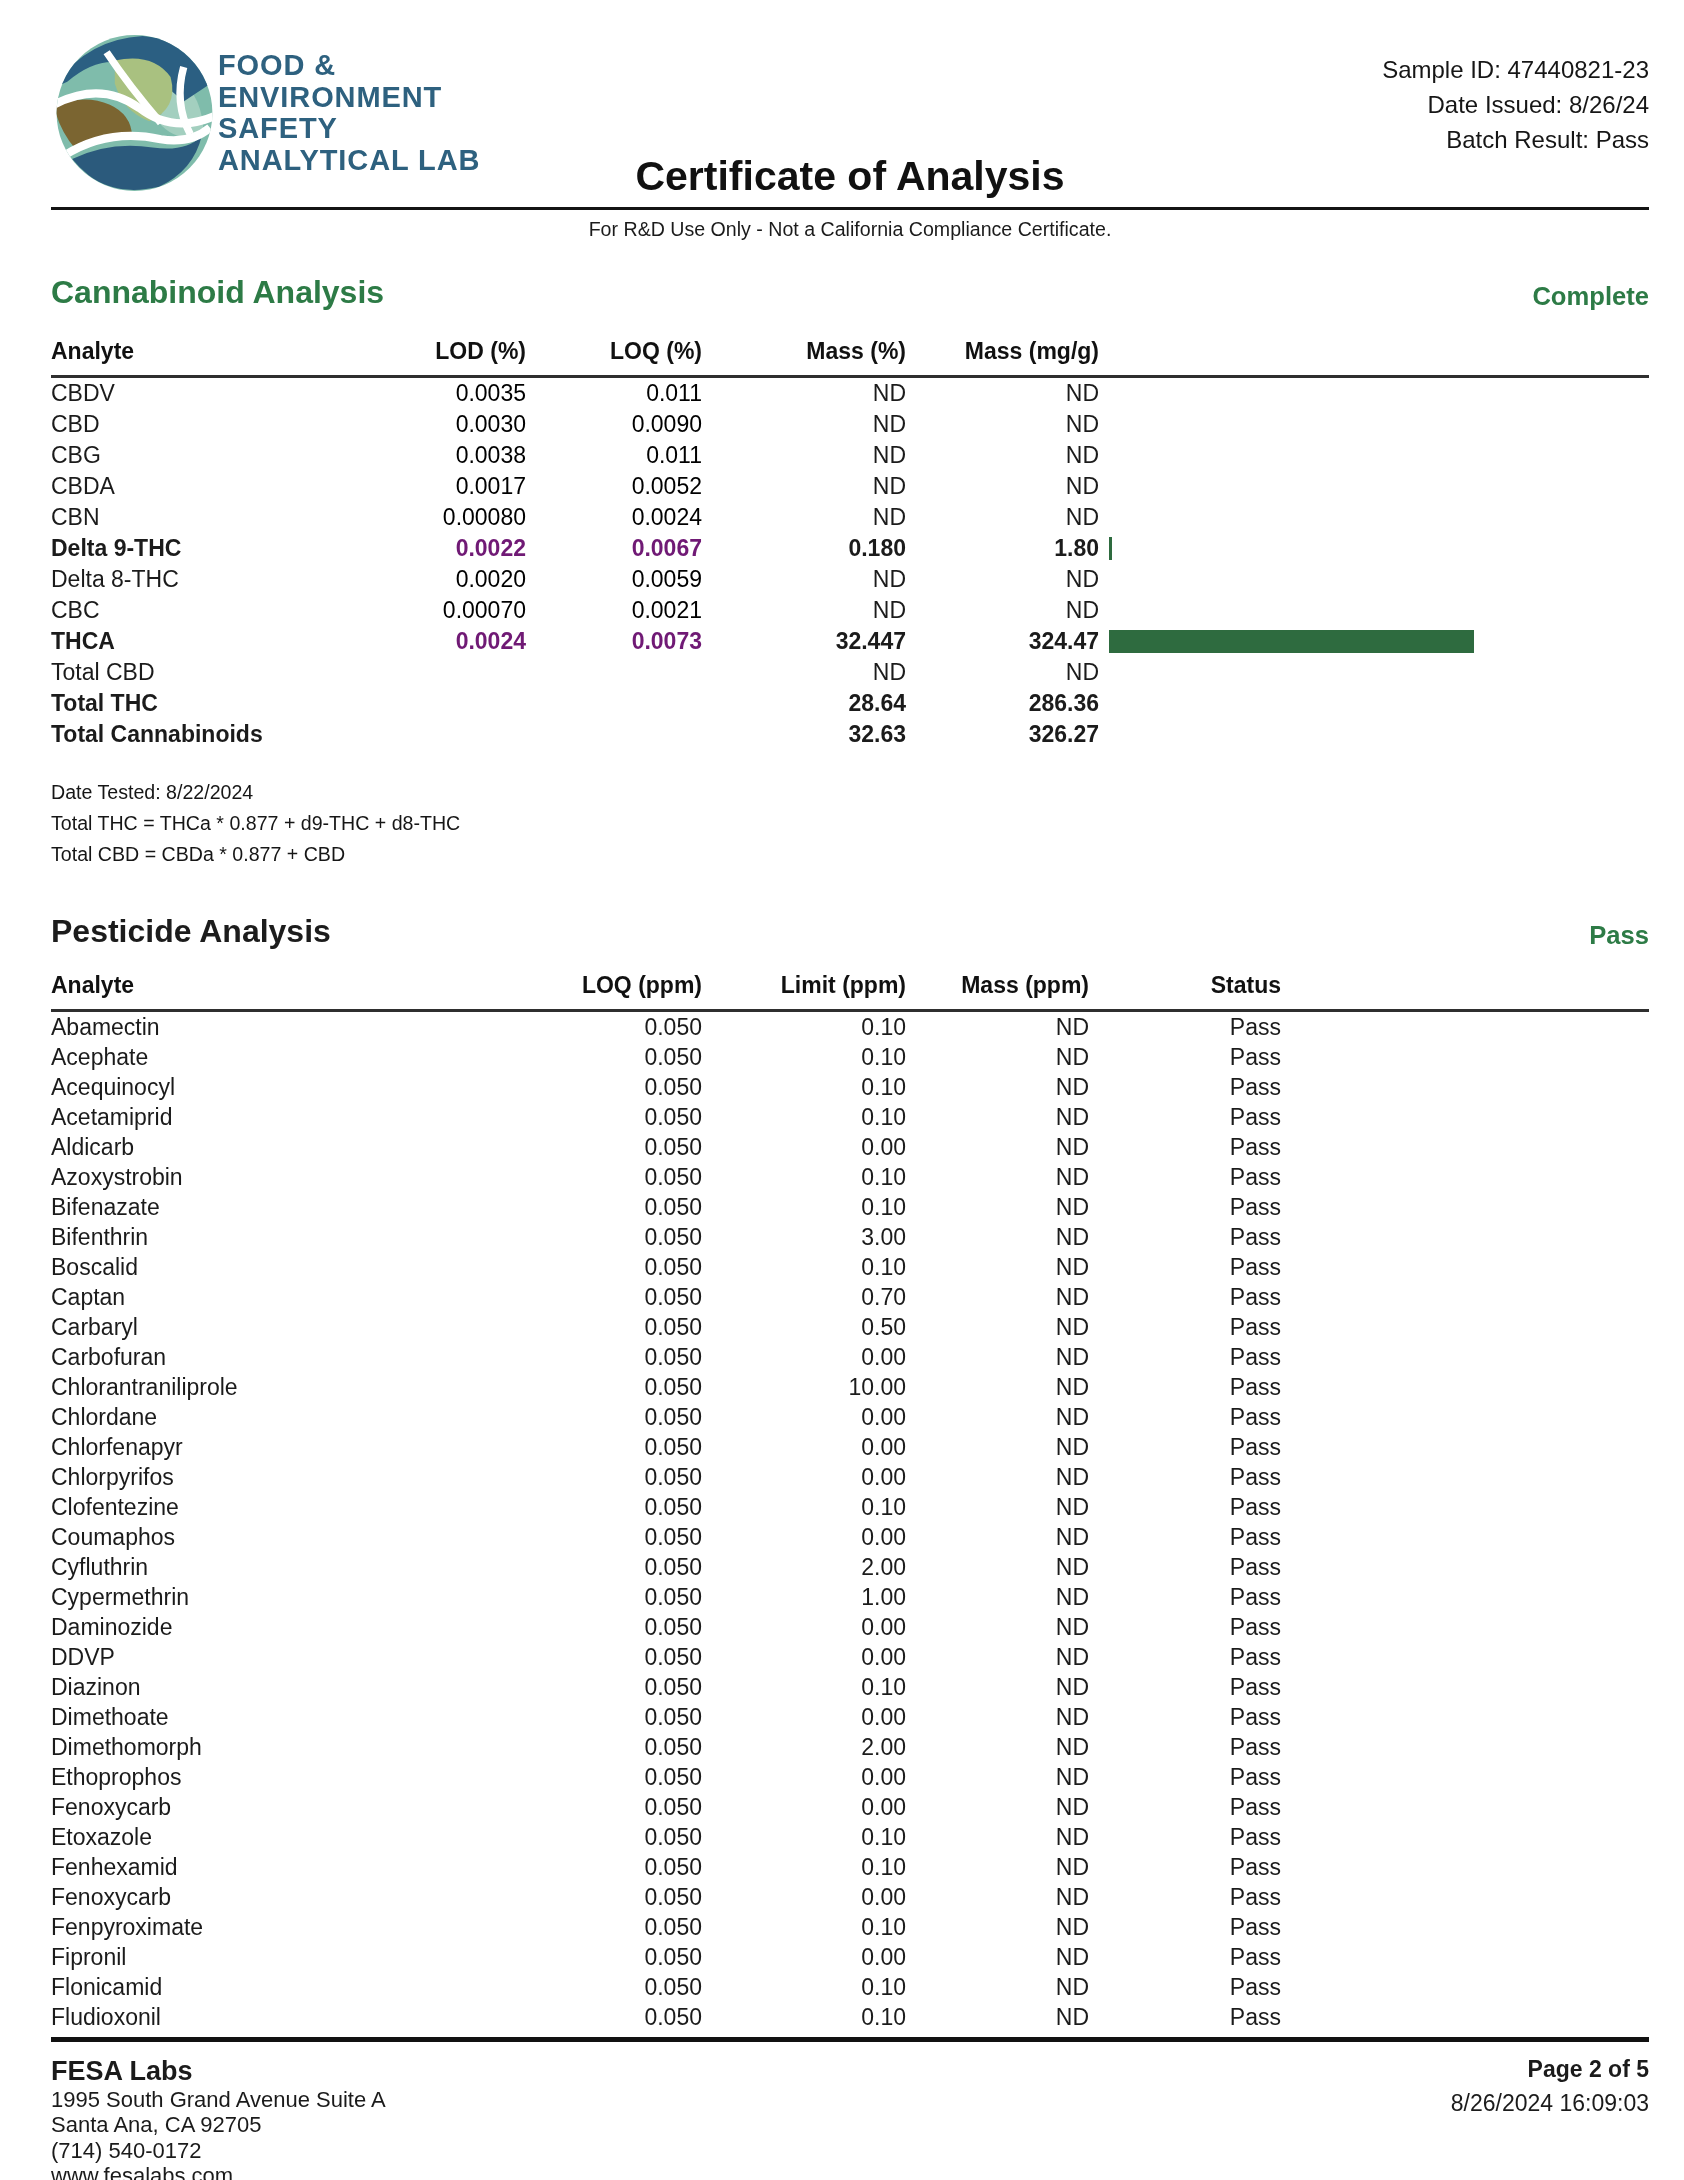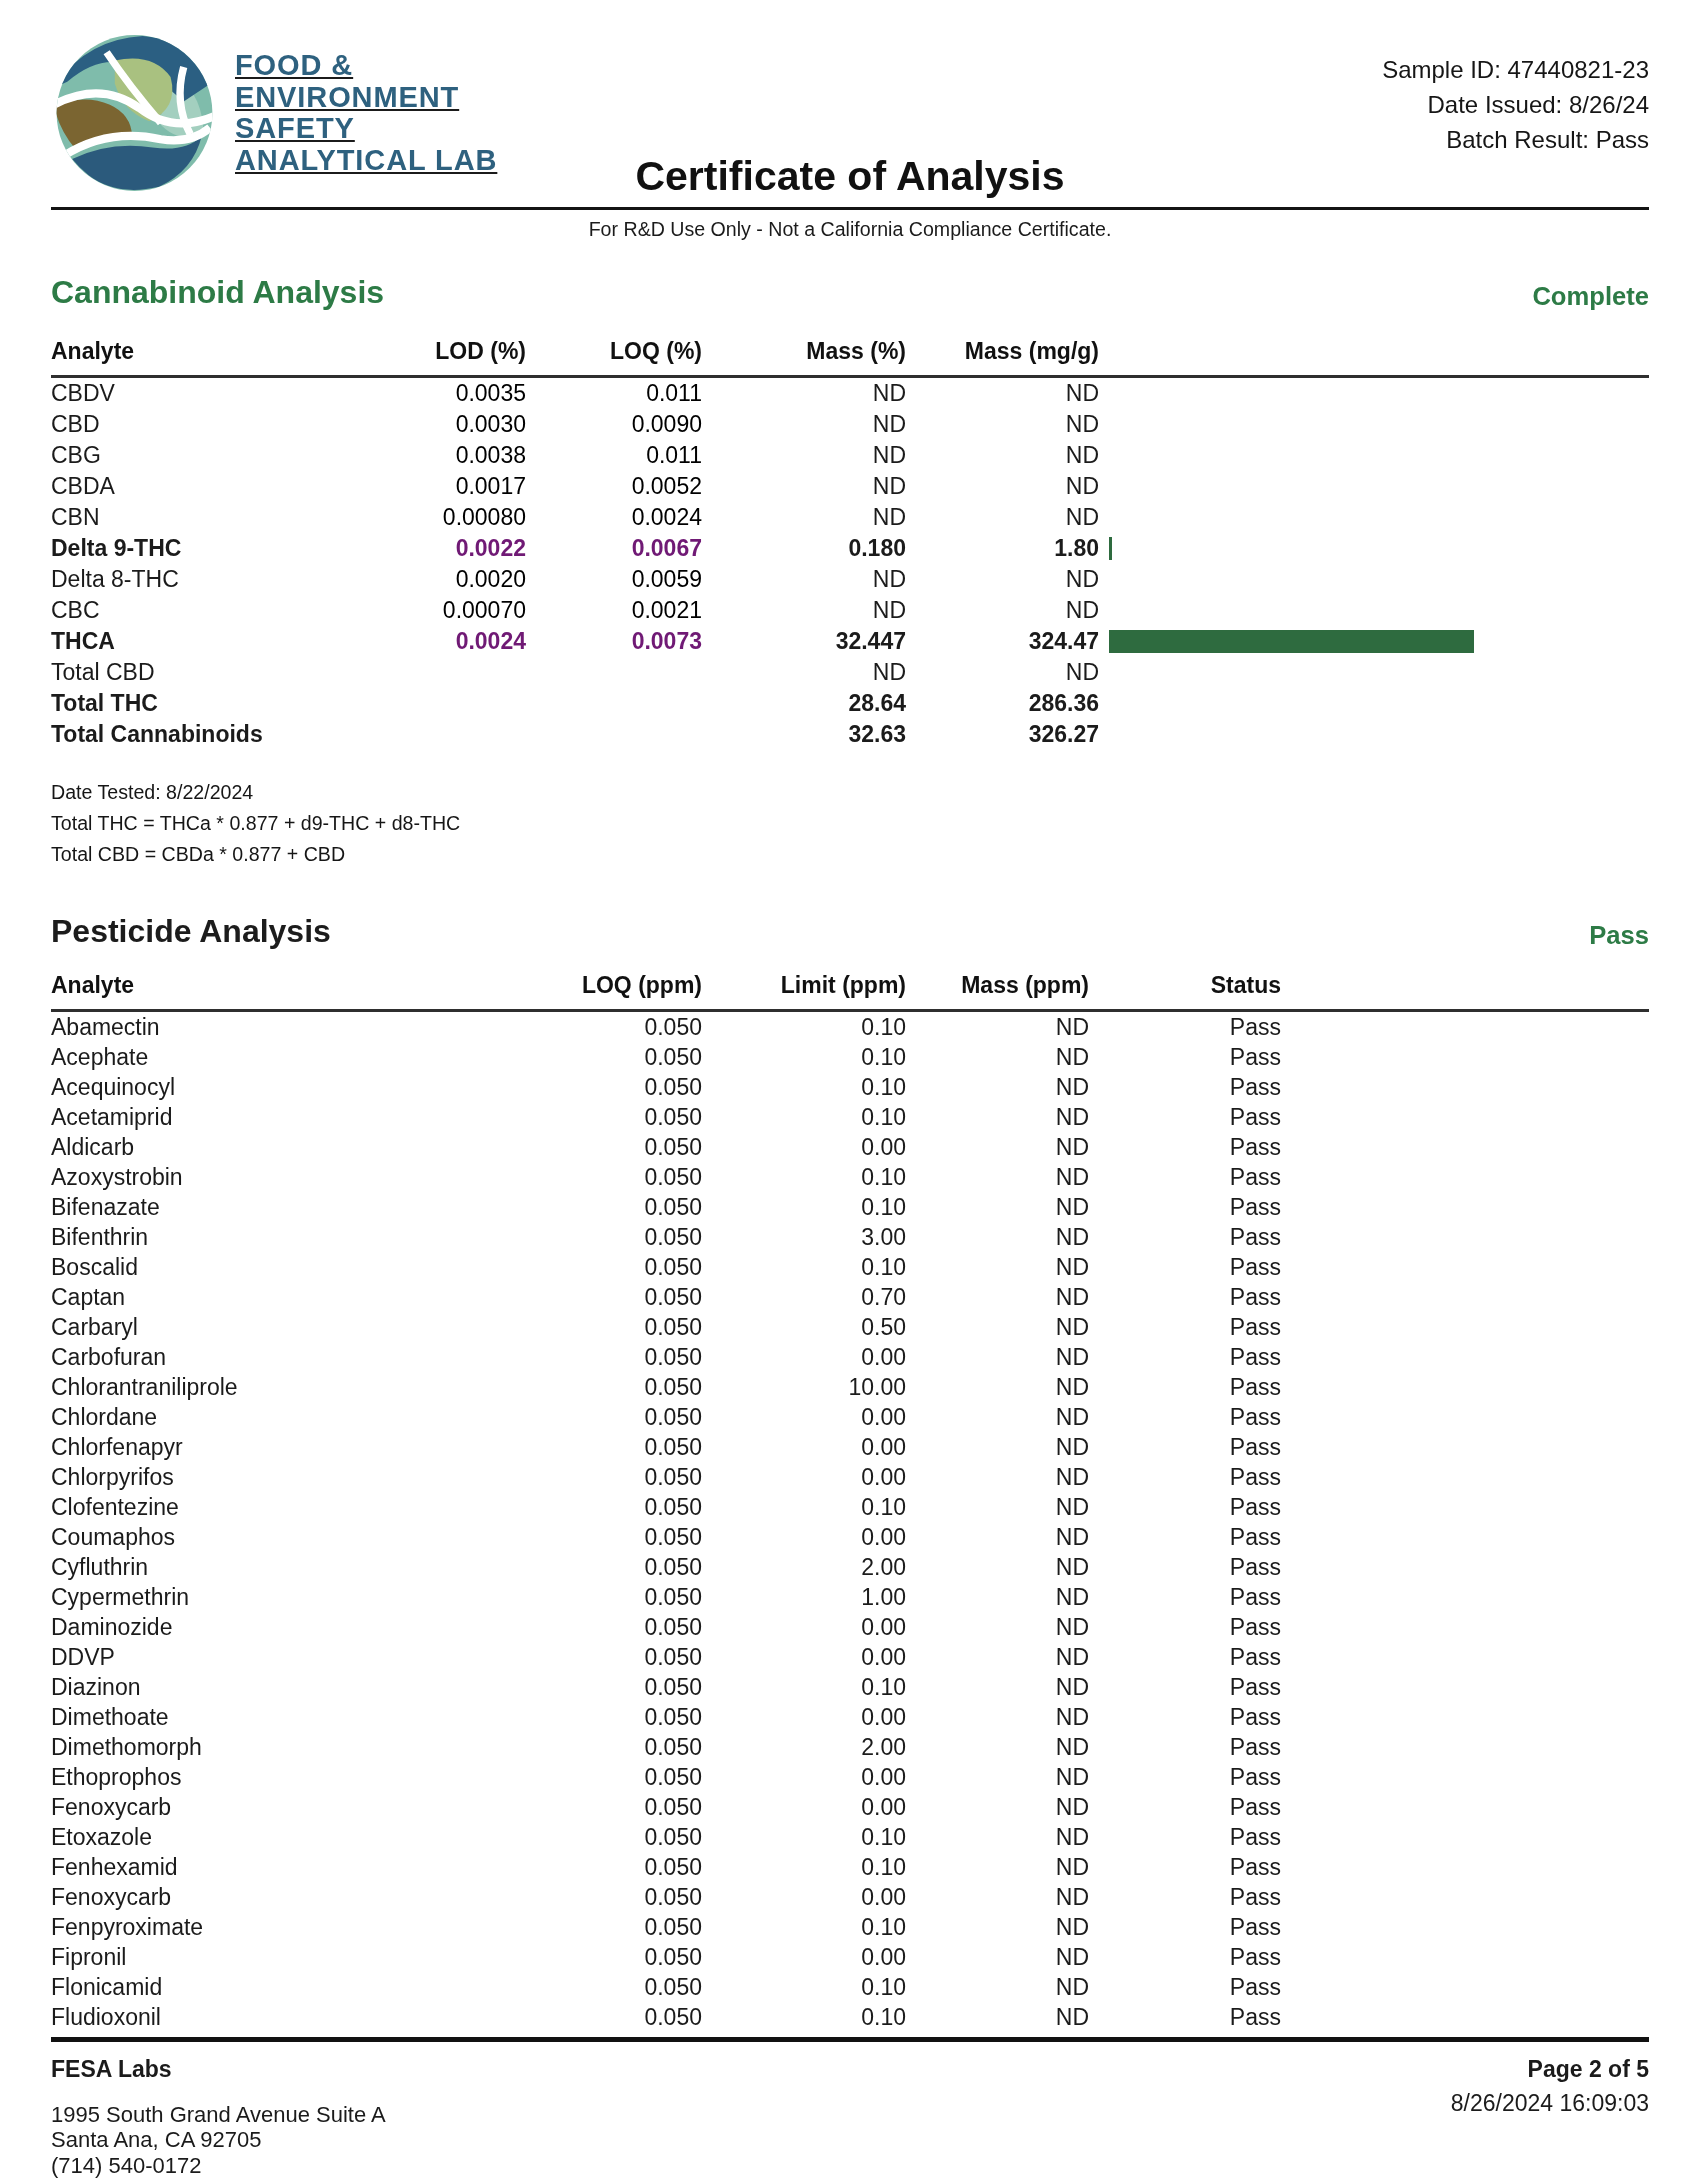--- a/index.html
+++ b/index.html
@@ -6,21 +6,21 @@
   body{
     width:1685px;height:2181px;background:#ffffff;
     font-family:"Liberation Sans", sans-serif;color:#1b1b1b;
     position:relative;overflow:hidden;
   }
   .page{position:relative;width:1685px;height:2181px;}
   .content{padding:0 36px 0 51px;}
 
   
   .header{position:relative;height:207px;}
-  .logo-block{position:absolute;left:0;top:31px;display:flex;align-items:center;gap:17px;text-decoration:underline;}
+  .logo-block{position:absolute;left:0;top:31px;display:flex;align-items:center;}
   .logo-svg{width:167px;height:164px;display:block;}
   .logo-text{display:flex;flex-direction:column;}
   .logo-line{
     font-size:29px;font-weight:bold;color:#2e617f;line-height:31.5px;letter-spacing:0.9px;
   }
   .doc-title{
     position:absolute;left:50%;transform:translateX(-50%);bottom:6.8px;
     font-size:41px;font-weight:bold;color:#111;white-space:nowrap;
   }
   .sample-meta{position:absolute;right:0;top:52px;text-align:right;font-size:24px;line-height:35px;color:#161616;}
@@ -53,21 +53,21 @@
   .c-table{margin-top:27px;}
   .p-table{margin-top:22px;}
 
   .notes{margin-top:27px;font-size:19.6px;line-height:30px;color:#161616;}
   .notes div{margin-bottom:0.9px;}
 
   
   .footer{position:absolute;left:51px;right:36px;top:2037px;}
   .footer-rule{height:5.1px;background:#111;}
   .footer-cols{display:flex;justify-content:space-between;margin-top:13.6px;}
-  .footer-left .lab-name{font-size:23px;font-weight:bold;margin-bottom:19px;}
+  .footer-left .lab-name{font-size:27px;font-weight:bold;margin-bottom:0;}
   .footer-left .addr{font-size:22px;line-height:25.6px;}
   .footer-right{text-align:right;}
   .footer-right .page-num{font-size:23px;font-weight:bold;margin-bottom:7px;}
   .footer-right .stamp{font-size:23px;}
 </style>
 </head>
 <body>
 
 <div class="page">
   <div class="content">

